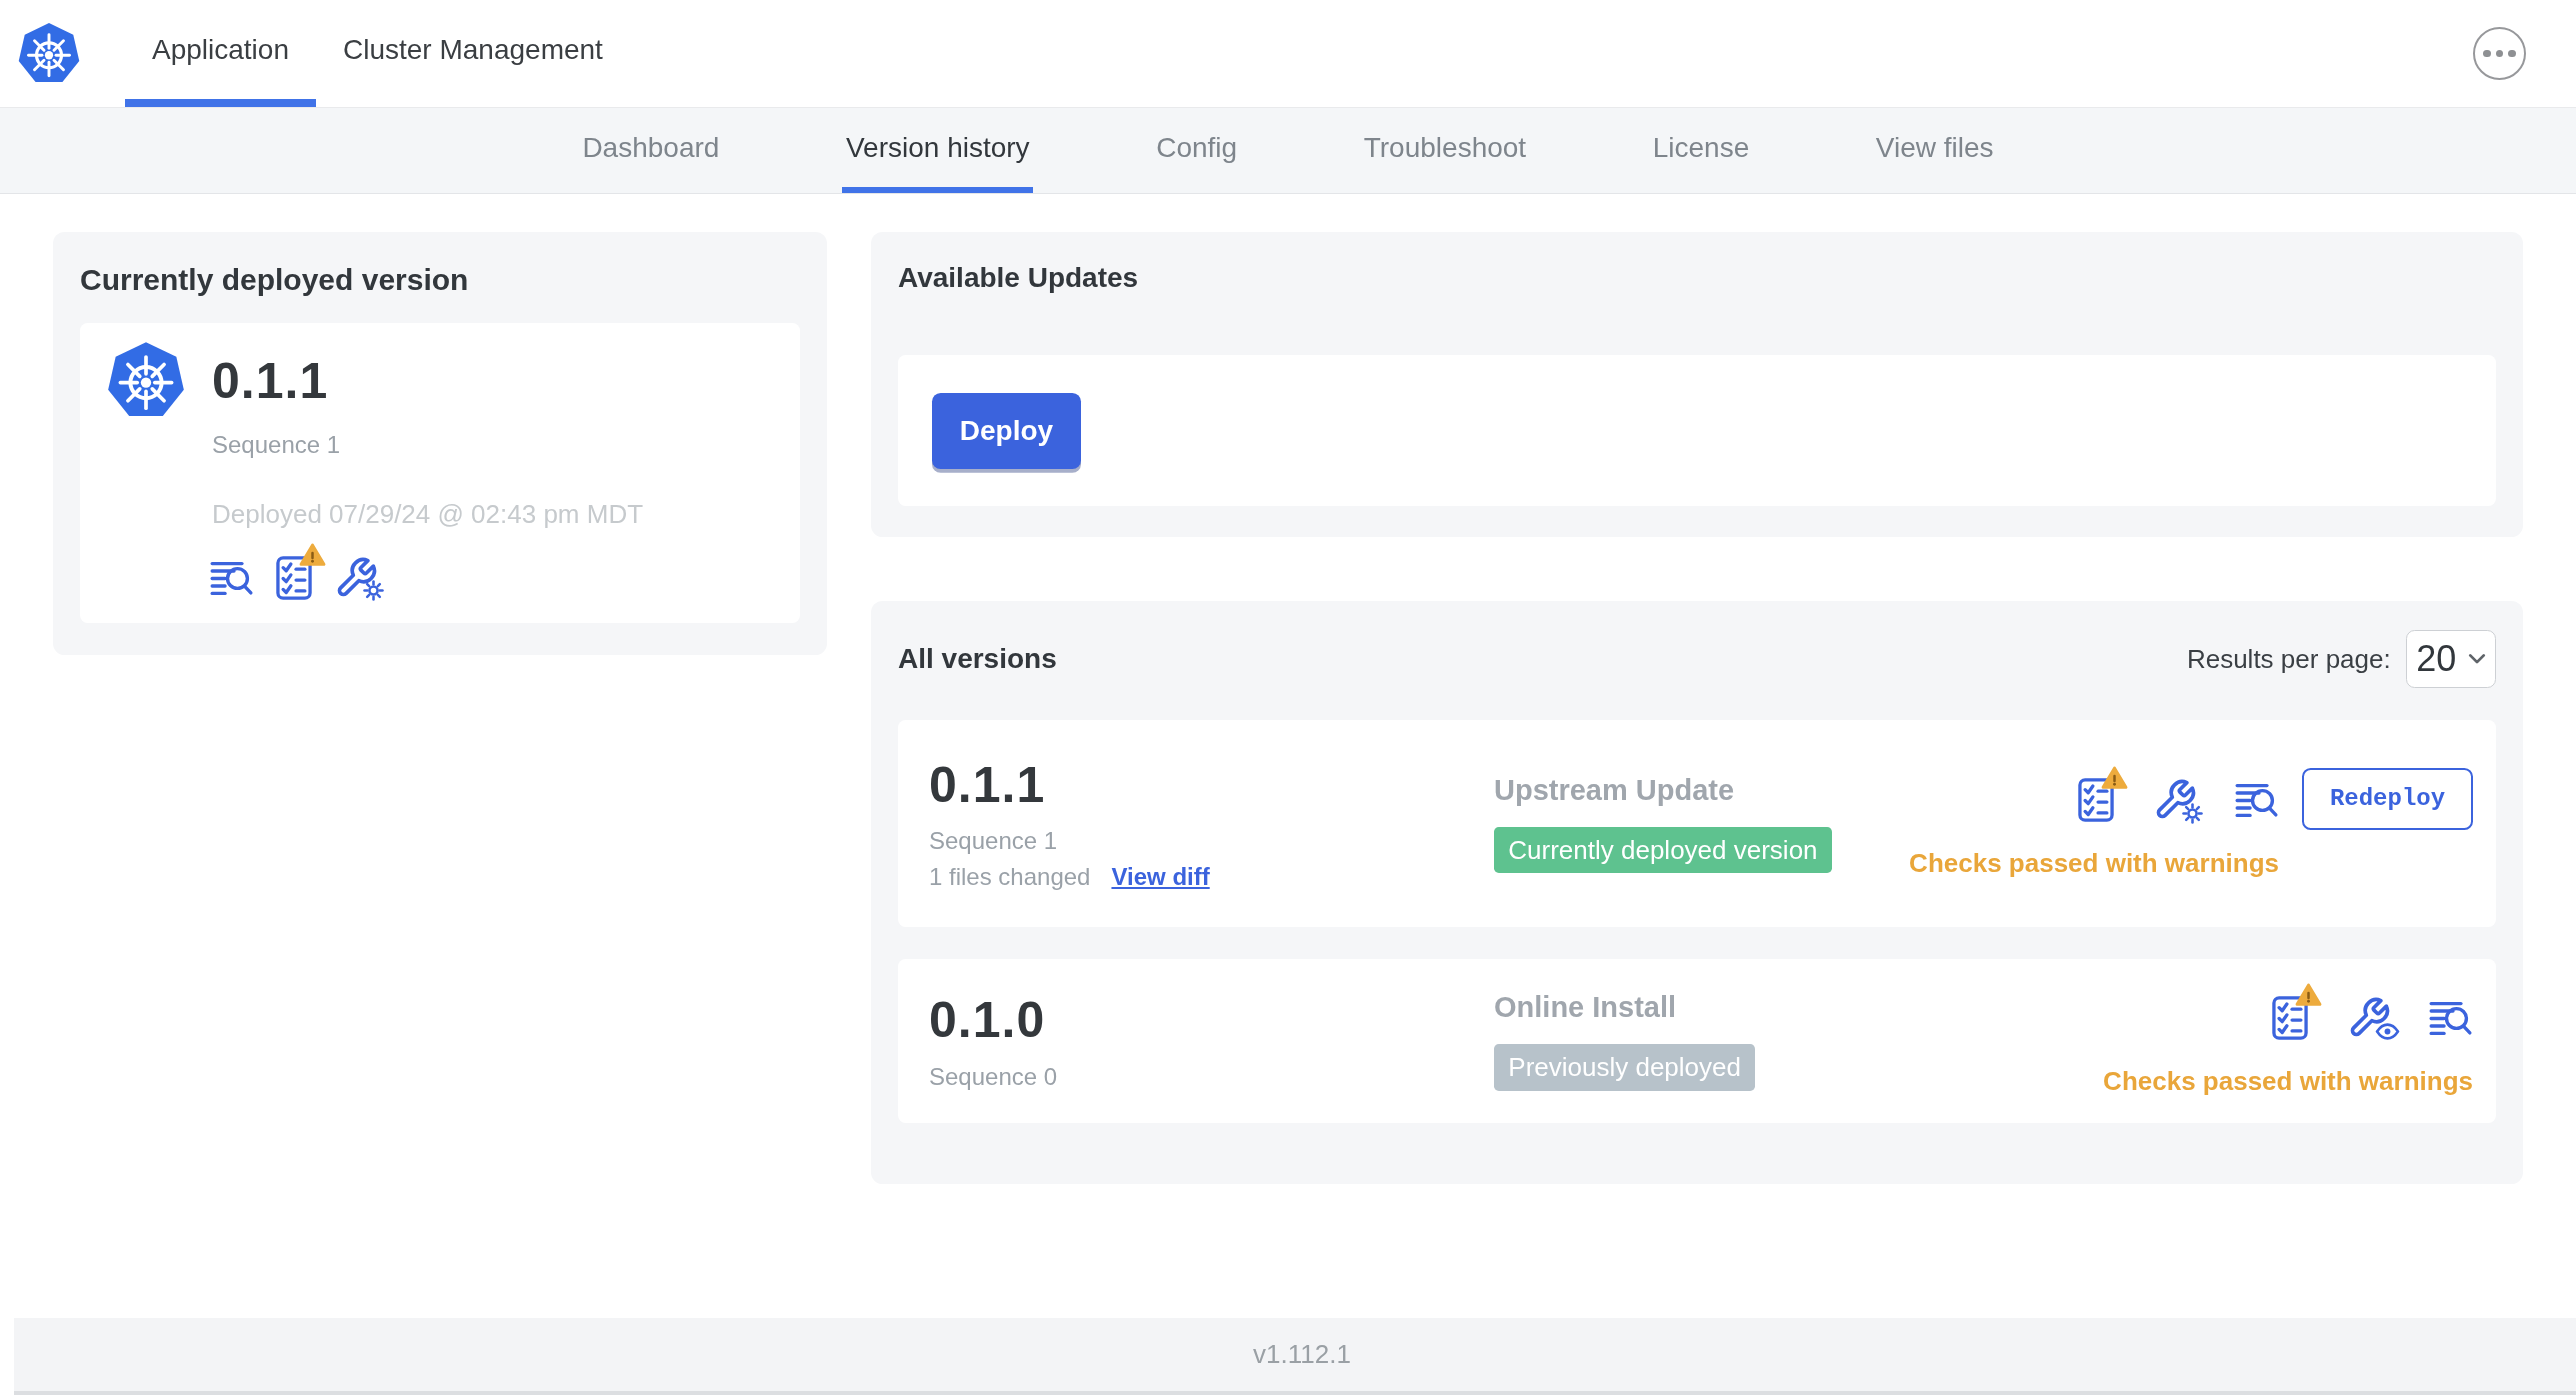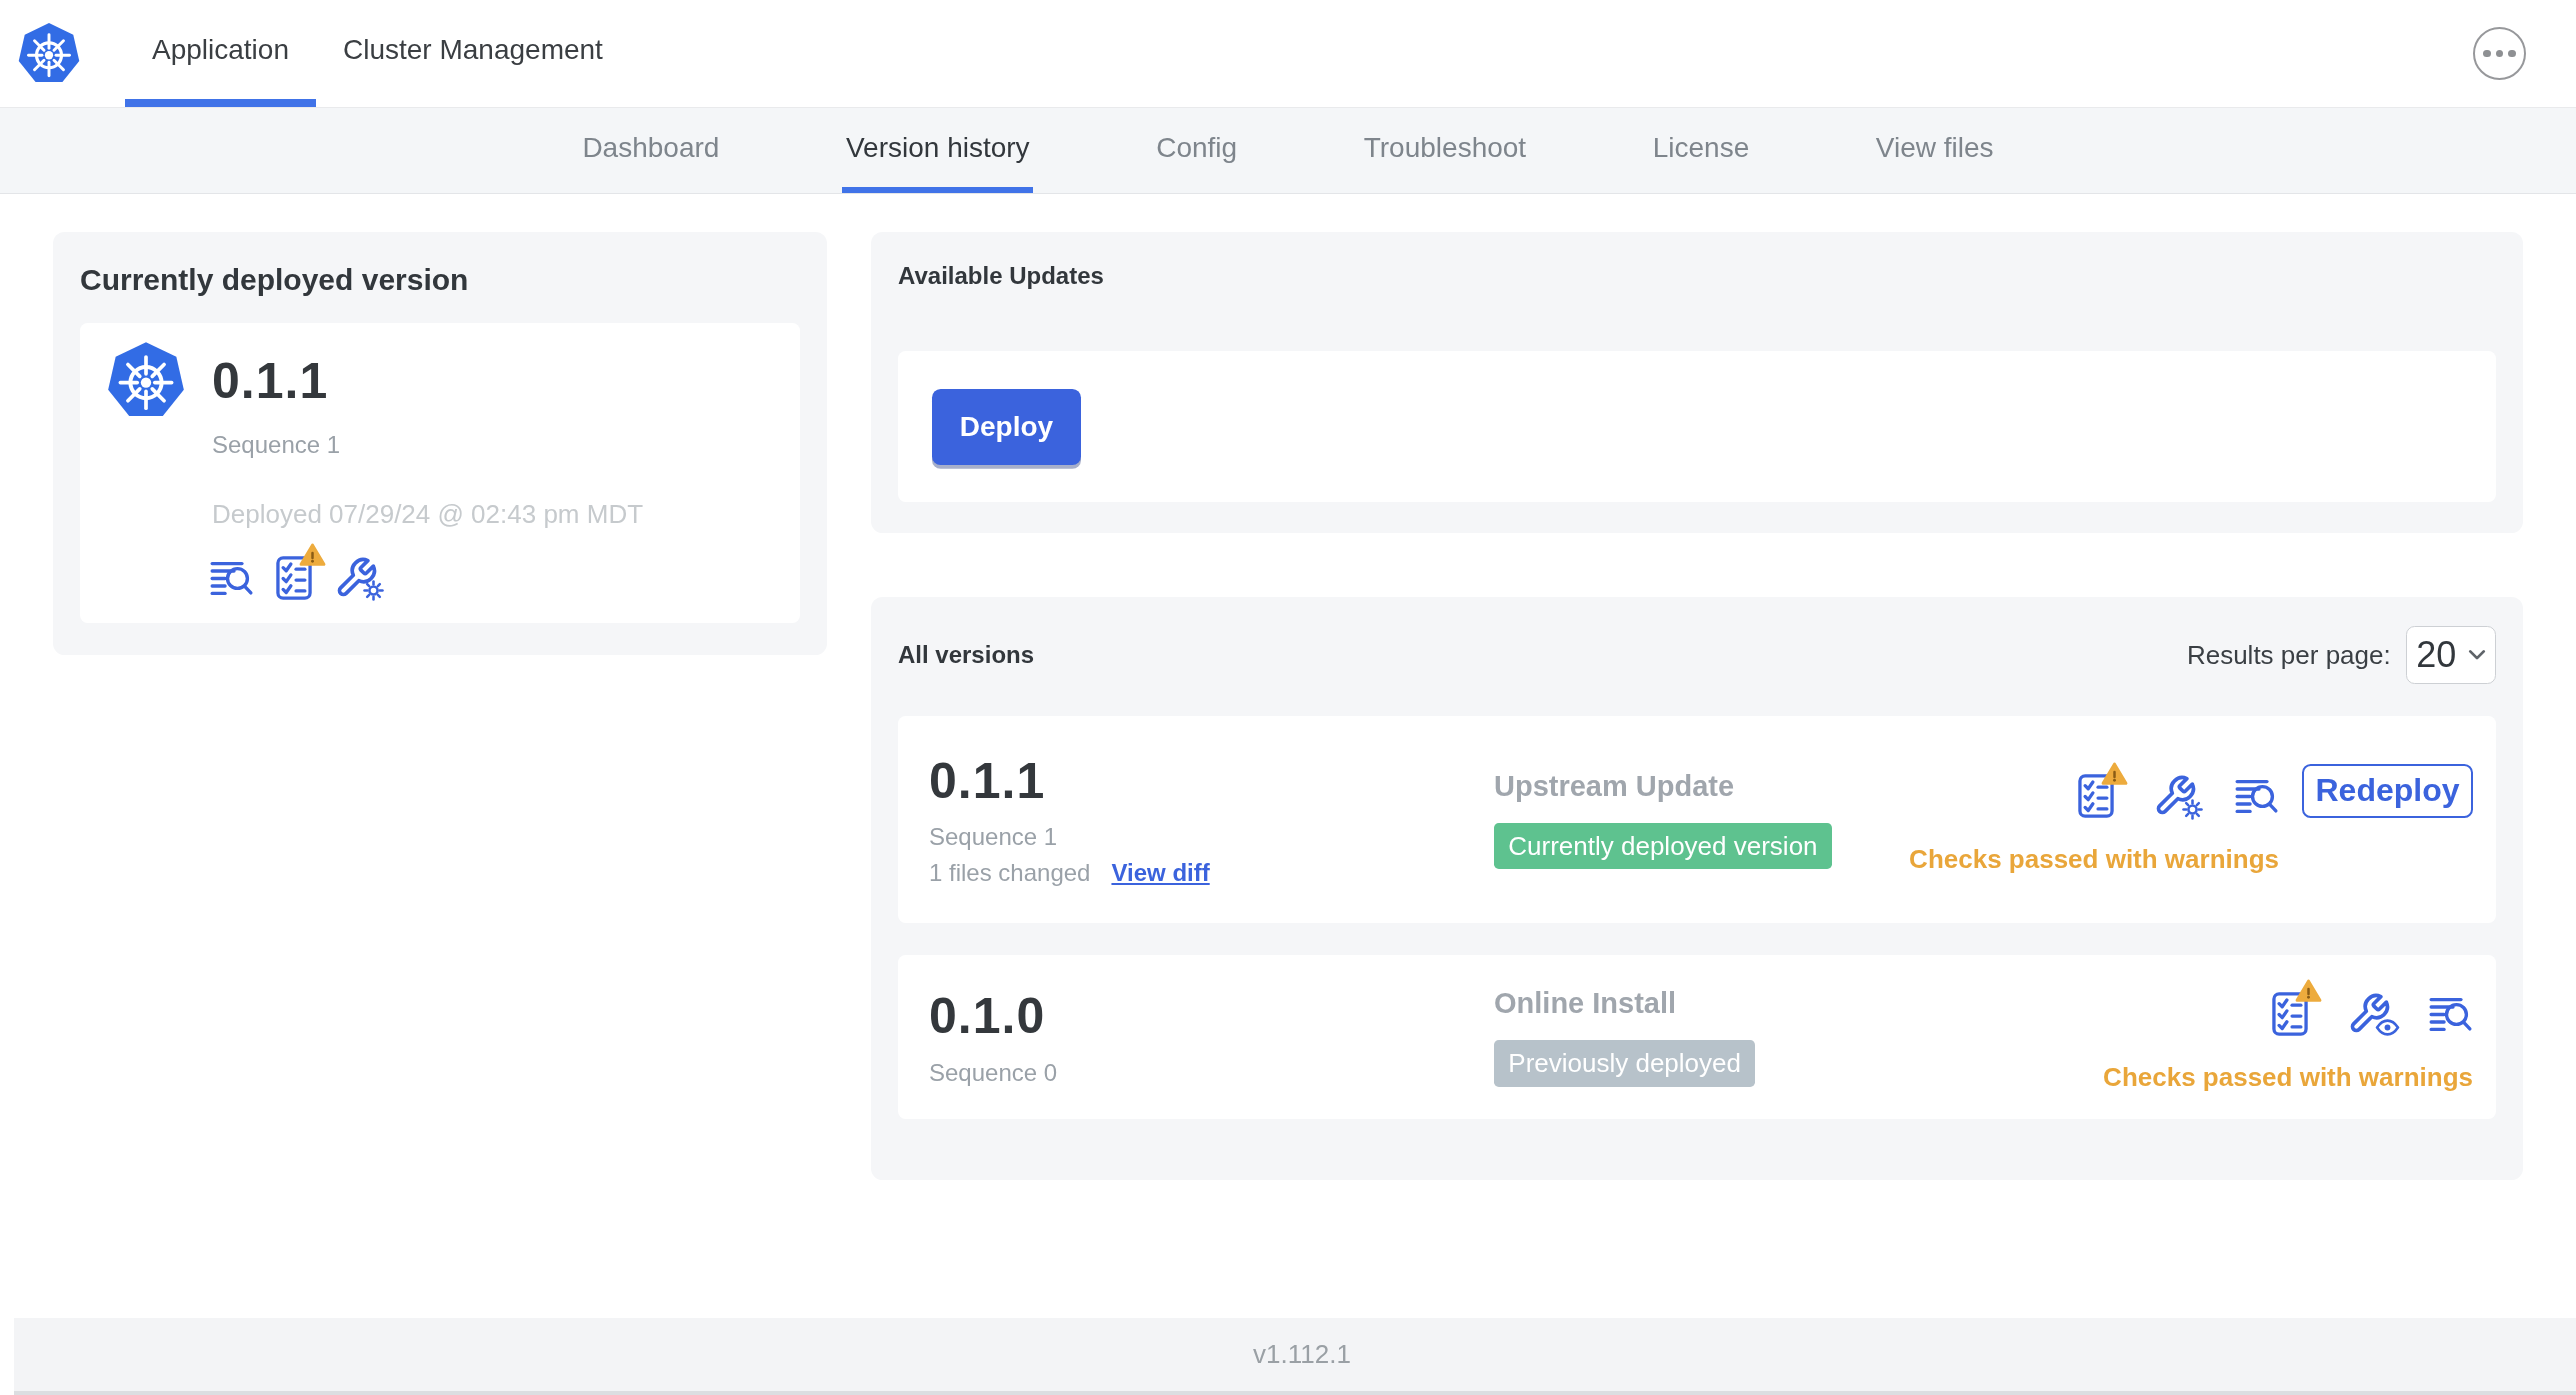--- a/index.html
+++ b/index.html
@@ -84,21 +84,21 @@
   .icon svg.c { width:38px; height:46px; }
   .icon svg.w { width:44px; height:44px; }
   .icon .warn { position:absolute; top:-11.5px; right:-13.4px; width:27px; height:24px; }
   .icon .gear { position:absolute; right:-5.7px; bottom:-1.9px; width:21px; height:21px; }
   .icon .eye  { position:absolute; right:-8.6px; bottom:0px; width:25px; height:17px; }
 
   
   .right-col { flex:1; }
 
   .updates-card { padding:30px 27px 31px 27px; margin-bottom:64px; }
-  .updates-card h3, .versions-card h3 { font-size:24px; font-weight:600; color:#32373c; }
+  .updates-card h3, .versions-card h3 { font-size:28px; font-weight:600; color:#32373c; }
   .update-row {
     margin-top:61px; height:151px;
     display:flex; align-items:center; justify-content:space-between;
     padding:0 34px;
   }
   .released-line { margin-top:13.4px; font-size:26px; }
   .released-label { color:#b2b6ba; font-weight:600; }
   .released-date { color:#9da2a7; font-weight:700; }
 
   .btn-primary {
@@ -106,24 +106,24 @@
     font-family:"Liberation Sans", sans-serif;
     font-size:28px; font-weight:700;
     border:none; border-radius:8.6px;
     width:149px; height:76px;
     box-shadow:0 3.8px 0 rgba(24,44,116,0.38);
     cursor:pointer;
     text-align:center;
   }
   .btn-outline {
     background:#fff; color:#3b63dd;
-    font-family:Liberation Sans, sans-serif;
-    font-size:32px; font-weight:700;
+    font-family:Liberation Mono, monospace;
+    font-size:24px; font-weight:700;
     border:2.4px solid #3b63dd; border-radius:8.6px;
-    width:171px; height:54px;
+    width:171px; height:62px;
     cursor:pointer;
   }
 
   .versions-card { padding:29px 27px 61px 27px; }
   .versions-head { display:flex; align-items:center; justify-content:space-between; }
   .rpp { display:flex; align-items:center; gap:15.3px; }
   .rpp-label { font-size:26px; color:#3a3f44; }
   .select-box {
     width:90px; height:58px;
     background:#fff; border:1.9px solid #cdd0d4; border-radius:8.6px;

